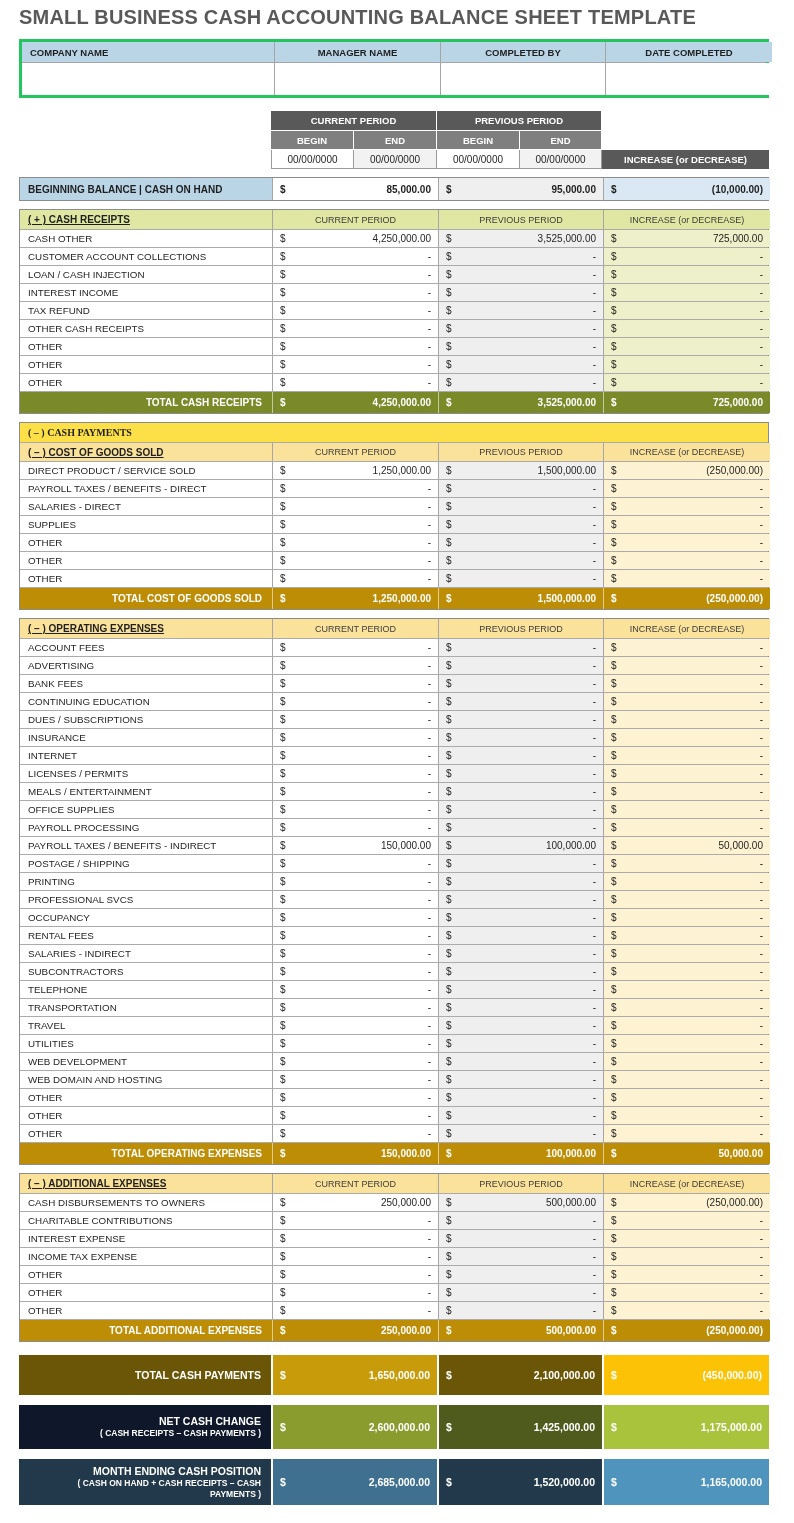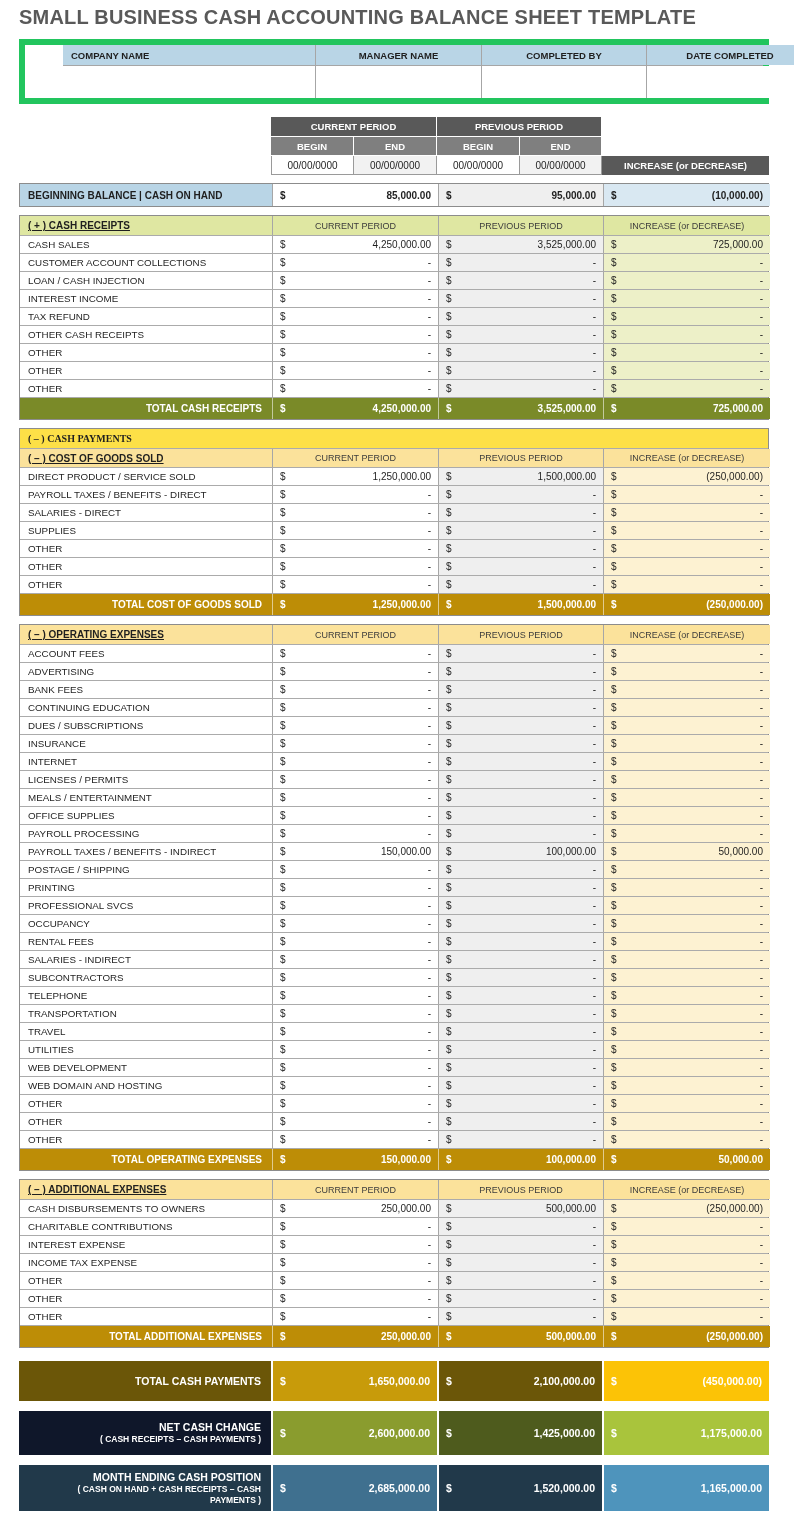--- a/index.html
+++ b/index.html
@@ -6,21 +6,21 @@
   body{width:794px;height:1523px;overflow:hidden;font-family:"Liberation Sans",sans-serif;
        -webkit-font-smoothing:antialiased;}
   .page{padding:6px 0 0 19px;width:751px;}
   h1{margin:0 0 10px 0;font-size:20px;font-weight:bold;color:#595959;letter-spacing:.2px;}
 
   
   .row{display:grid;grid-template-columns:252px 166px 165px 167px;box-sizing:border-box;}
   .cell{box-sizing:border-box;overflow:hidden;white-space:nowrap;}
 
   
-  .info{border:6px solid #22c55e;width:750px;box-sizing:border-box;padding-left:38px;}
+  .info{border:3px solid #22c55e;width:750px;box-sizing:border-box;}
   .info .row{height:20px;}
   .info .row.body{height:33px;border-top:1px solid #a6a6a6;}
   .info .cell{border-left:1px solid #a6a6a6;display:flex;align-items:center;justify-content:center;
               font-size:9.5px;font-weight:bold;color:#1f1f1f;}
   .info .row .cell:first-child{border-left:none;justify-content:flex-start;padding-left:8px;}
   .info .head .cell{background:#b9d5e6;}
   .info .body .cell{background:#ffffff;font-weight:normal;}
 
   
   .period{margin:13px 0 0 252px;display:grid;width:498px;
@@ -150,21 +150,21 @@
 
   <div id="sections">
       <div class="section theme-green">
         <div class="row sec-header">
           <div class="cell head-label">( + )  CASH RECEIPTS</div>
           <div class="cell colhead">CURRENT PERIOD</div>
           <div class="cell colhead">PREVIOUS PERIOD</div>
           <div class="cell colhead">INCREASE (or DECREASE)</div>
         </div>
         <div class="row data-row">
-          <div class="cell label">CASH SALES</div>
+          <div class="cell label">CASH OTHER</div>
           <div class="cell amt cell-c">
             <span class="cur">$</span>
             <span class="val">4,250,000.00</span>
           </div>
           <div class="cell amt cell-p">
             <span class="cur">$</span>
             <span class="val">3,525,000.00</span>
           </div>
           <div class="cell amt cell-i">
             <span class="cur">$</span>

